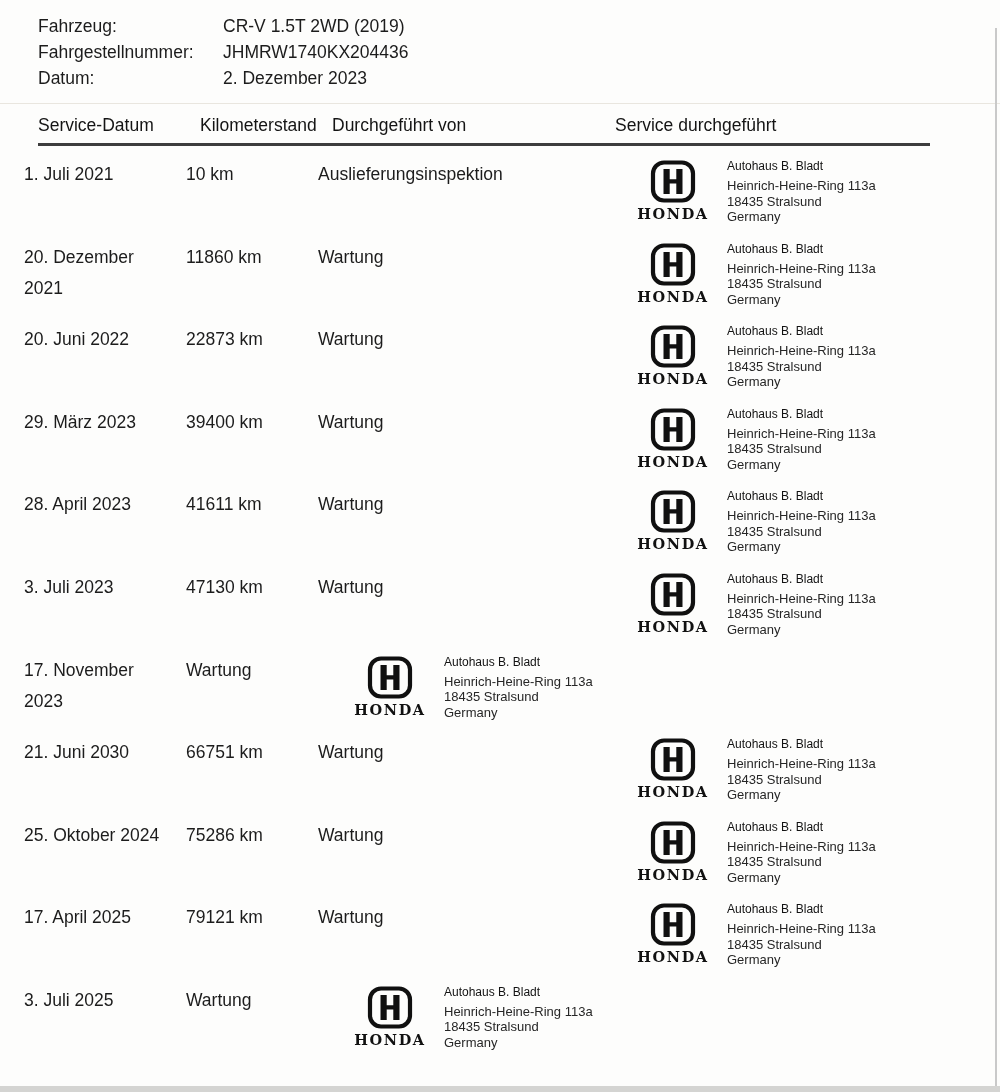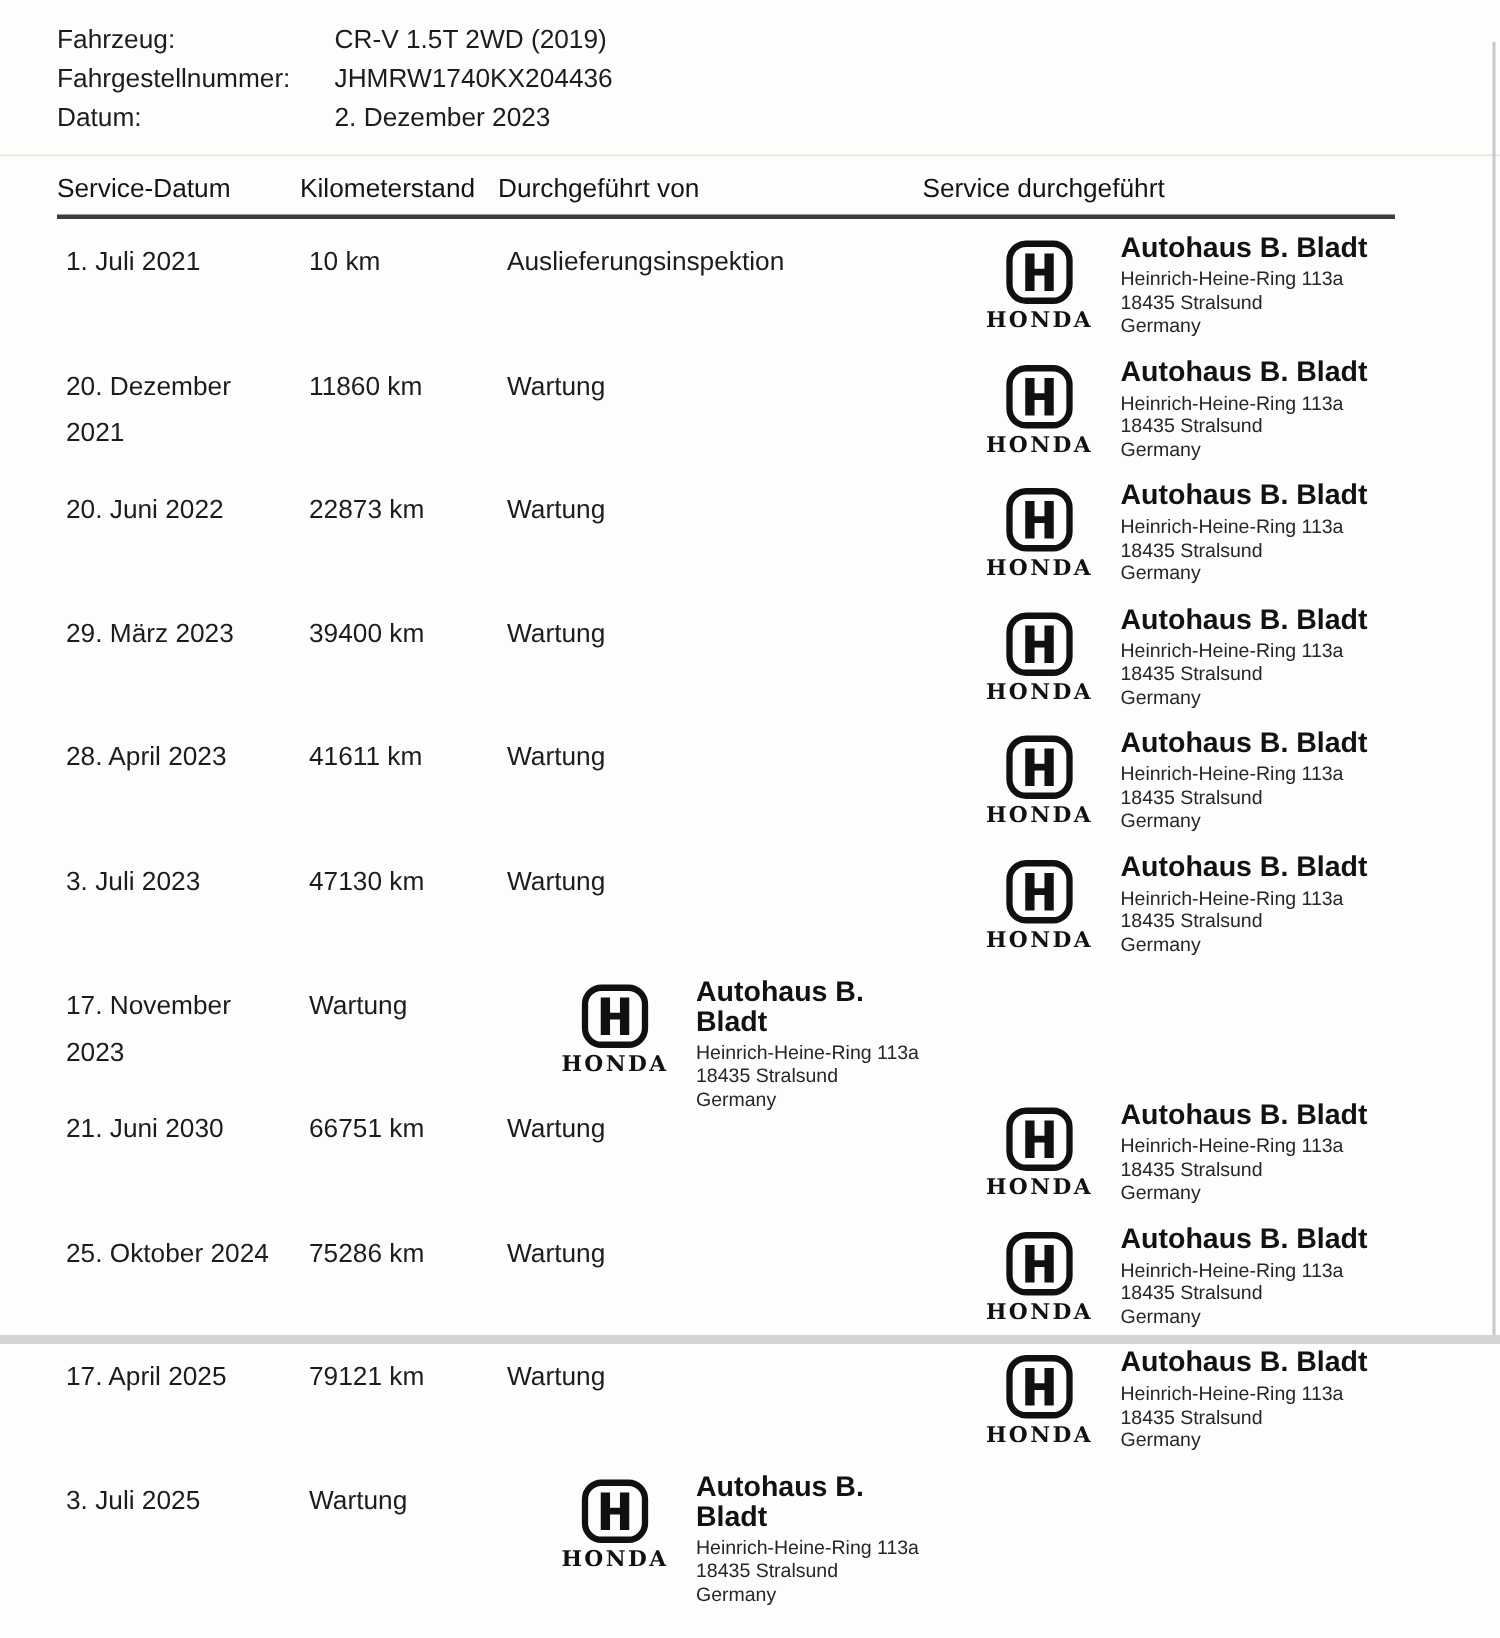--- a/index.html
+++ b/index.html
@@ -2,56 +2,56 @@
 <html><head>
 <meta charset="utf-8">
 <style>
   html,body{margin:0;padding:0;}
   body{
     width:1000px;height:1092px;position:relative;overflow:hidden;
     background:#fdfdfc;color:#1c1c1c;
     font-family:"Liberation Sans","DejaVu Sans",sans-serif;
     -webkit-font-smoothing:antialiased;
   }
-  .page{position:relative;width:1000px;height:896px;}
+  .page{position:relative;width:1000px;height:1092px;}
 
   
   .info{padding:13px 0 0 38px;}
   .info-row{display:flex;line-height:26px;font-size:17.5px;}
   .info-label{width:185px;flex:0 0 185px;}
   .info-value{flex:1;}
 
   
   .table{margin-top:12px;}
   .top-rule{height:1px;background:#e9e6df;margin:0;width:1000px;}
   .hdr-row{
     display:grid;grid-template-columns:162px 132px 283px 1fr;
     padding:11px 0 0 38px;font-size:17.5px;color:#141414;
   }
   .hdr-rule{height:3px;background:#3d3d3d;margin:7px 0 0 38px;width:892px;}
 
   #rows{padding-top:10px;}
   .row{
     display:grid;grid-template-columns:162px 132px 283px 1fr;
-    align-items:start;height:82.6px;padding-left:44px;box-sizing:border-box;
+    align-items:start;height:82.6px;padding-left:24px;box-sizing:border-box;
   }
   .cell{font-size:17.5px;line-height:31px;padding-top:3px;}
   .cell.date{max-width:146px;}
 
   
   .byblock{display:flex;align-items:flex-start;}
   .logo{width:82px;flex:0 0 82px;display:flex;flex-direction:column;align-items:center;padding-top:4px;margin-left:31px;}
   .logo svg{display:block;}
   .honda-word{
     font-family:"DejaVu Serif","Liberation Serif",serif;
     font-weight:bold;font-size:14.5px;letter-spacing:1.6px;color:#111;
     margin-top:2px;white-space:nowrap;
   }
   .dealer{padding-left:13px;}
-  .dealer-name{font-size:19px;font-weight:bold;line-height:20px;color:#121212;}
+  .dealer-name{font-size:12px;font-weight:normal;line-height:20px;color:#121212;}
   .dealer-line{font-size:13px;line-height:15.5px;color:#262626;}
   .dealer-line.first{margin-top:2px;}
 
   
   .right-edge{position:absolute;top:28px;bottom:0;right:3px;width:2px;background:#c9c9c9;}
   .bottom-band{position:absolute;left:0;right:0;bottom:0;height:6px;background:#d4d4d2;}
 </style>
 </head>
 <body>
 

